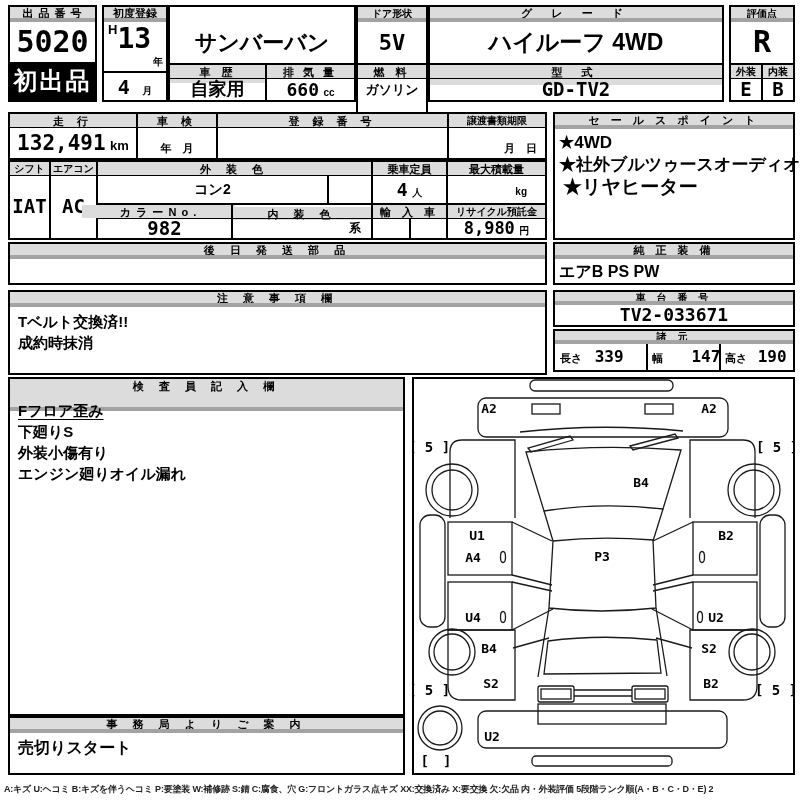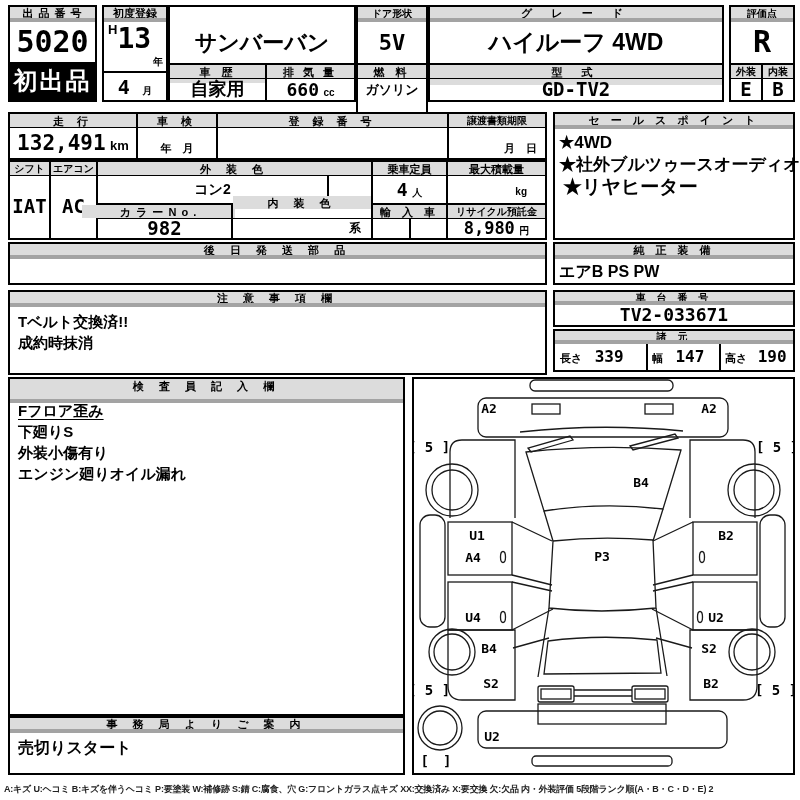--- a/index.html
+++ b/index.html
@@ -123,21 +123,21 @@
   <div class="cell num" style="left:41px;top:14px;width:45px;bottom:0;font-size:19px;line-height:60px">AC</div>
   <div class="cell ctr" style="left:88px;top:14px;width:229px;height:27px;font-size:14px;font-weight:bold;line-height:27px">コン2</div>
   <div class="vl" style="left:317px;top:14px;height:27px"></div>
   <div class="cell" style="left:363px;top:14px;width:73px;height:27px;text-align:center;line-height:27px">
     <span class="num" style="font-size:18px">4</span>
     <span class="unit">人</span>
   </div>
   <div class="cell" style="left:438px;top:14px;right:0;height:27px;text-align:right;padding:10px 18px 0 0;font-size:10px;font-weight:bold">kg</div>
   <div class="hl" style="left:86px;right:0;top:41px"></div>
   <div class="gcell" style="left:72px;top:43px;width:153px;height:13px;letter-spacing:1px">カ ラ ー N o .</div>
-  <div class="gcell" style="left:223px;top:34px;width:138px;height:13px;letter-spacing:6px">内 装 色</div>
+  <div class="gcell" style="left:223px;top:45px;width:138px;height:13px;letter-spacing:6px">内 装 色</div>
   <div class="gcell" style="left:363px;top:43px;width:73px;height:13px;letter-spacing:4px">輸 入 車</div>
   <div class="gcell" style="left:438px;top:43px;right:0;height:13px;font-size:10px">リサイクル預託金</div>
   <div class="hl" style="left:86px;right:0;top:56px;height:1px"></div>
   <div class="vl" style="left:221px;top:41px;bottom:0"></div>
   <div class="cell num" style="left:88px;top:57px;width:133px;bottom:0;font-size:19px;line-height:19px">982</div>
   <div class="cell" style="left:223px;top:57px;width:138px;bottom:0;text-align:right;padding-right:10px;font-size:12px;font-weight:bold;line-height:19px">系</div>
   <div class="vl" style="left:399px;top:57px;bottom:0"></div>
   <div class="cell" style="left:438px;top:57px;right:0;bottom:0;text-align:center;line-height:19px">
     <span class="num" style="font-size:17px">8,980</span>
     <span class="unit">円</span>
@@ -178,30 +178,30 @@
 <div class="box" style="left:553px;top:329px;width:242px;height:43px">
   <div class="hdr" style="height:13px;font-size:10px;line-height:12px;letter-spacing:4px">諸 元</div>
   <div class="vl" style="left:91px;top:13px;bottom:0"></div>
   <div class="vl" style="left:164px;top:13px;bottom:0"></div>
   <div class="cell" style="left:0;top:13px;width:91px;bottom:0;line-height:25px;padding-left:5px">
     <span style="font-size:11px;font-weight:bold">長さ</span>
     <span class="num" style="font-size:16px;margin-left:8px">339</span>
   </div>
   <div class="cell" style="left:93px;top:13px;width:71px;bottom:0;line-height:25px;padding-left:4px">
     <span style="font-size:11px;font-weight:bold">幅</span>
-    <span class="num" style="font-size:16px;margin-left:8px">147</span>
+    <span class="num" style="font-size:16px;margin-left:24px">147</span>
   </div>
   <div class="cell" style="left:166px;top:13px;right:0;bottom:0;line-height:25px;padding-left:4px">
     <span style="font-size:11px;font-weight:bold">高さ</span>
     <span class="num" style="font-size:16px;margin-left:6px">190</span>
   </div>
 </div>
 
 <div class="box" style="left:8px;top:377px;width:397px;height:339px">
-  <div class="hdr" style="height:24px;line-height:14px;letter-spacing:6px">検 査 員 記 入 欄</div>
+  <div class="hdr" style="height:32px;line-height:14px;letter-spacing:6px">検 査 員 記 入 欄</div>
   <div class="lines" style="top:21px">
     <div class="ln u">Fフロア歪み</div>
     <div class="ln">下廻りS</div>
     <div class="ln">外装小傷有り</div>
     <div class="ln">エンジン廻りオイル漏れ</div>
   </div>
 </div>
 
 <div class="box" style="left:8px;top:716px;width:397px;height:59px">
   <div class="hdr" style="letter-spacing:6px">事 務 局 よ り ご 案 内</div>

